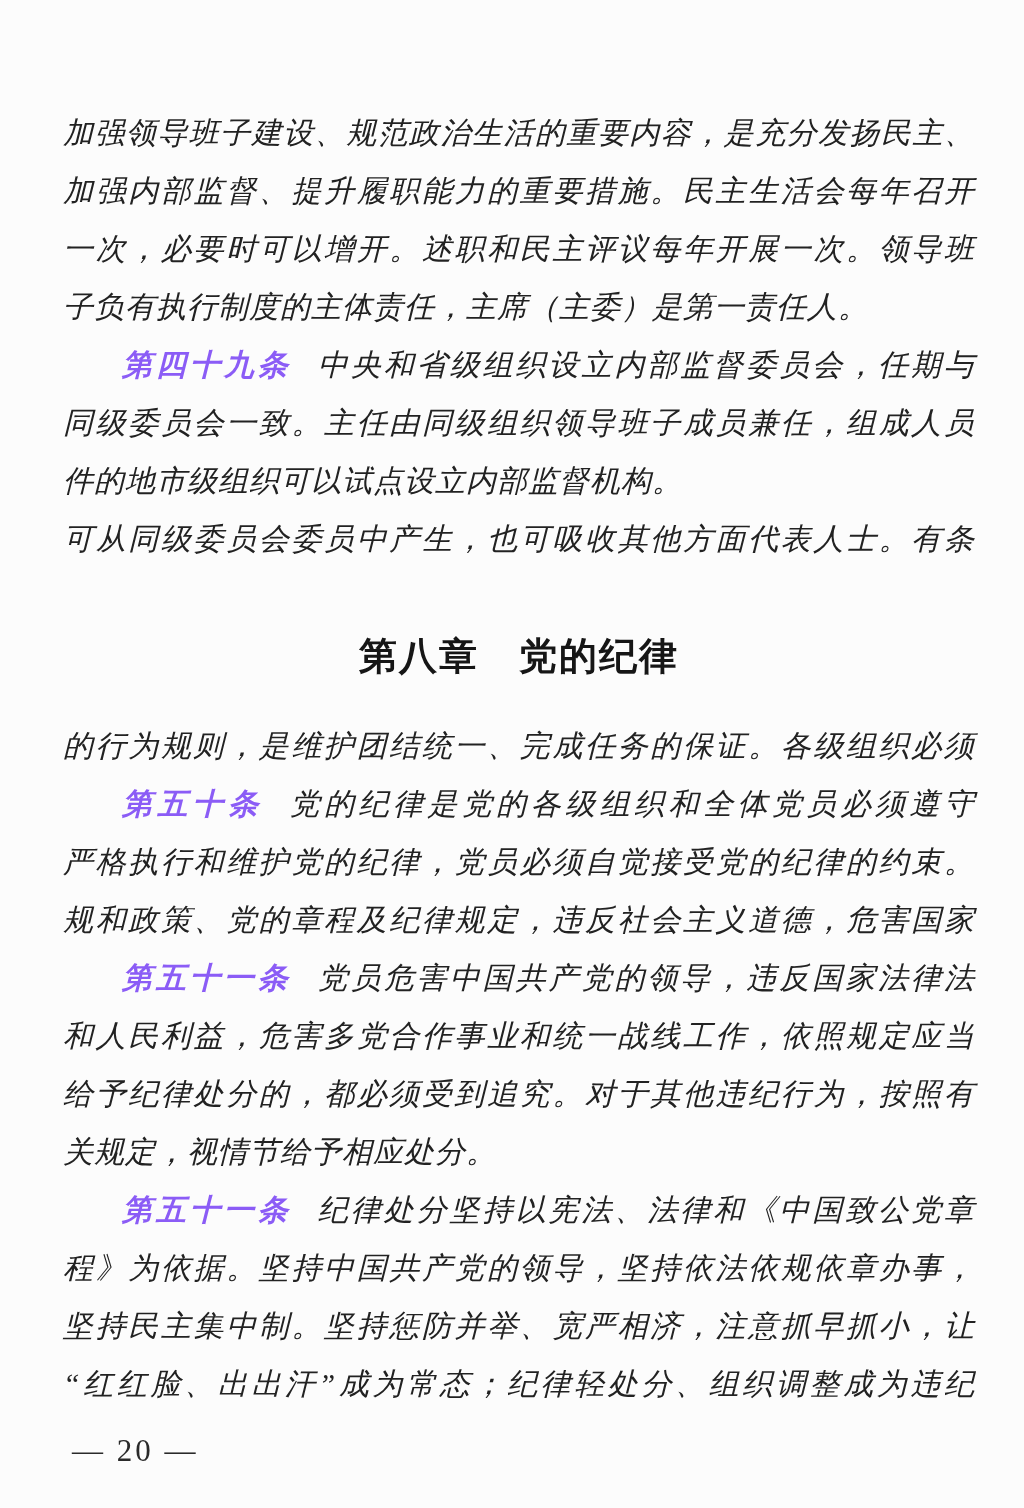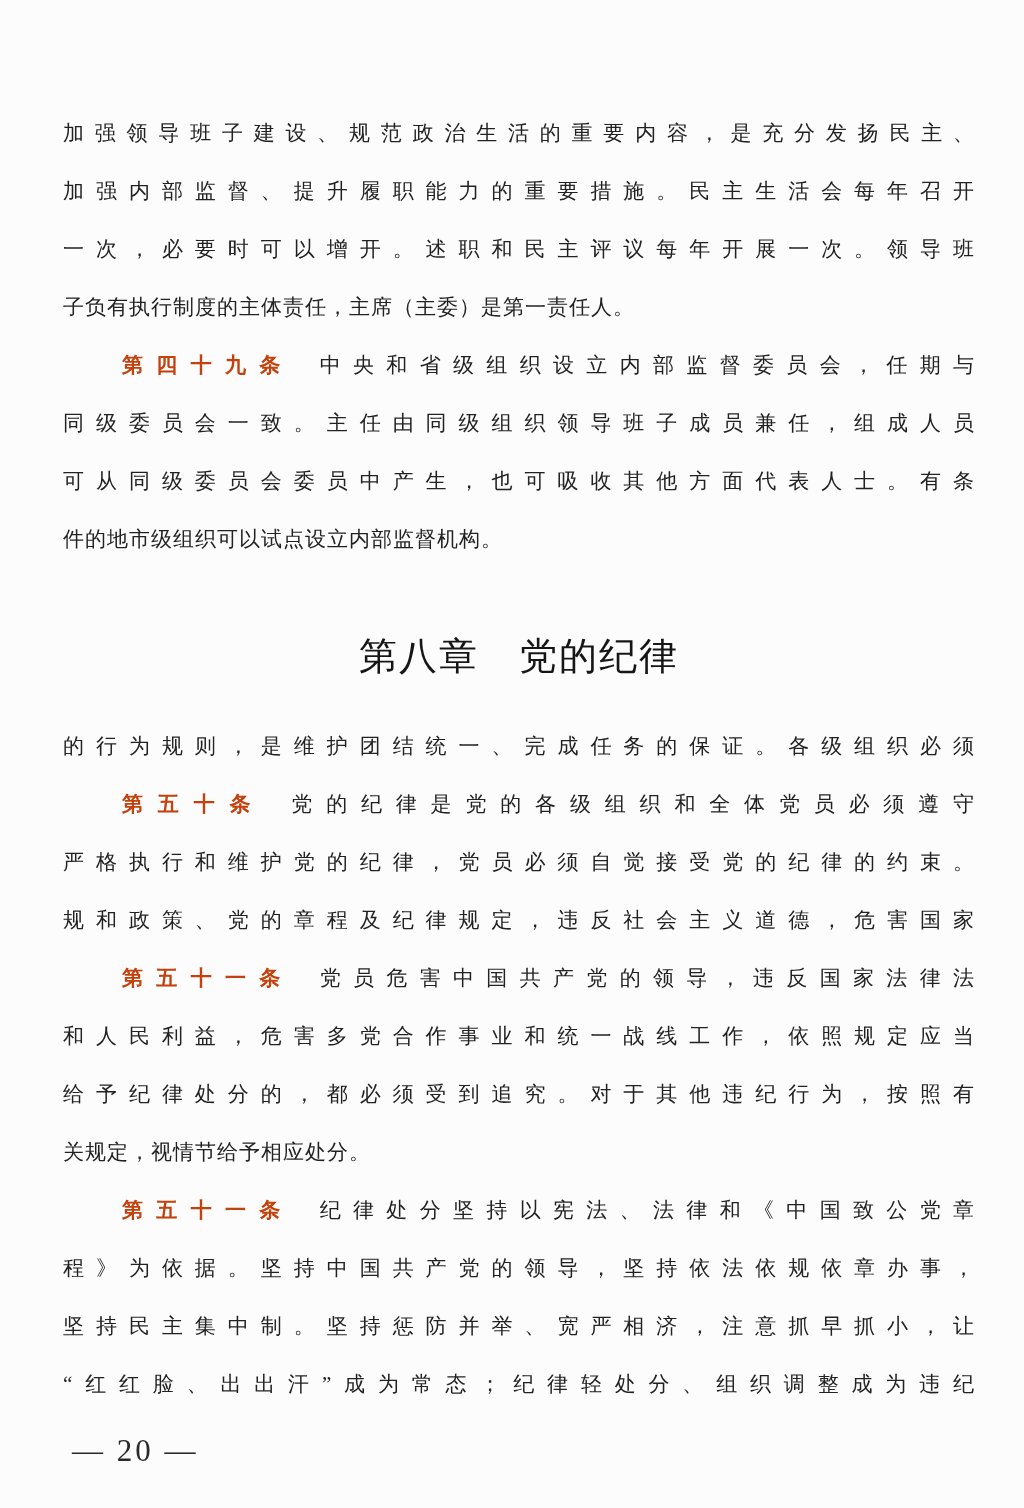--- a/index.html
+++ b/index.html
@@ -19,49 +19,50 @@
   }
   .textcol {
     position: absolute;
     left: 63px;
     top: 104px;
     width: 912px;
   }
   .tline {
     height: 58px;
     line-height: 58px;
-    font-size: 21px;
+    font-size: 30px;
     letter-spacing: 1px;
     white-space: nowrap;
     color: #222;
+    font-style: italic;
   }
   .just {
     white-space: normal;
     text-align: justify;
     text-align-last: justify;
   }
   .indent {
     text-indent: 59px;
   }
   .term {
     font-family: "Liberation Sans", sans-serif;
     font-weight: bold;
-    color: #c2410c;
+    color: #8b5cf6;
     margin-right: 26px;
     letter-spacing: 2px;
   }
   .chapter-heading {
     height: 58px;
     line-height: 58px;
     margin-top: 59px;
     margin-bottom: 32px;
     text-align: center;
     text-align-last: center;
     font-family: "Liberation Sans", sans-serif;
-    font-weight: normal;
+    font-weight: bold;
     font-size: 38px;
     letter-spacing: 2px;
     color: #161616;
     white-space: nowrap;
   }
   .footer {
     position: absolute;
     left: 72px;
     top: 1433px;
     font-size: 31px;
@@ -81,22 +82,22 @@
       <div class="tline just">加强内部监督、提升履职能力的重要措施。民主生活会每年召开</div>
       <div class="tline just">一次，必要时可以增开。述职和民主评议每年开展一次。领导班</div>
       <div class="tline">子负有执行制度的主体责任，主席（主委）是第一责任人。</div>
     </div>
 
     <div>
       <div class="tline just indent">
         <b class="term">第四十九条</b><span>中央和省级组织设立内部监督委员会，任期与</span>
       </div>
       <div class="tline just">同级委员会一致。主任由同级组织领导班子成员兼任，组成人员</div>
+      <div class="tline">件的地市级组织可以试点设立内部监督机构。</div>
       <div class="tline just">可从同级委员会委员中产生，也可吸收其他方面代表人士。有条</div>
-      <div class="tline">件的地市级组织可以试点设立内部监督机构。</div>
     </div>
 
     <div class="chapter-heading">第八章　党的纪律</div>
 
     <div>
       <div class="tline just">的行为规则，是维护团结统一、完成任务的保证。各级组织必须</div>
       <div class="tline just indent">
         <b class="term">第五十条</b><span>党的纪律是党的各级组织和全体党员必须遵守</span>
       </div>
       <div class="tline just">严格执行和维护党的纪律，党员必须自觉接受党的纪律的约束。</div>

